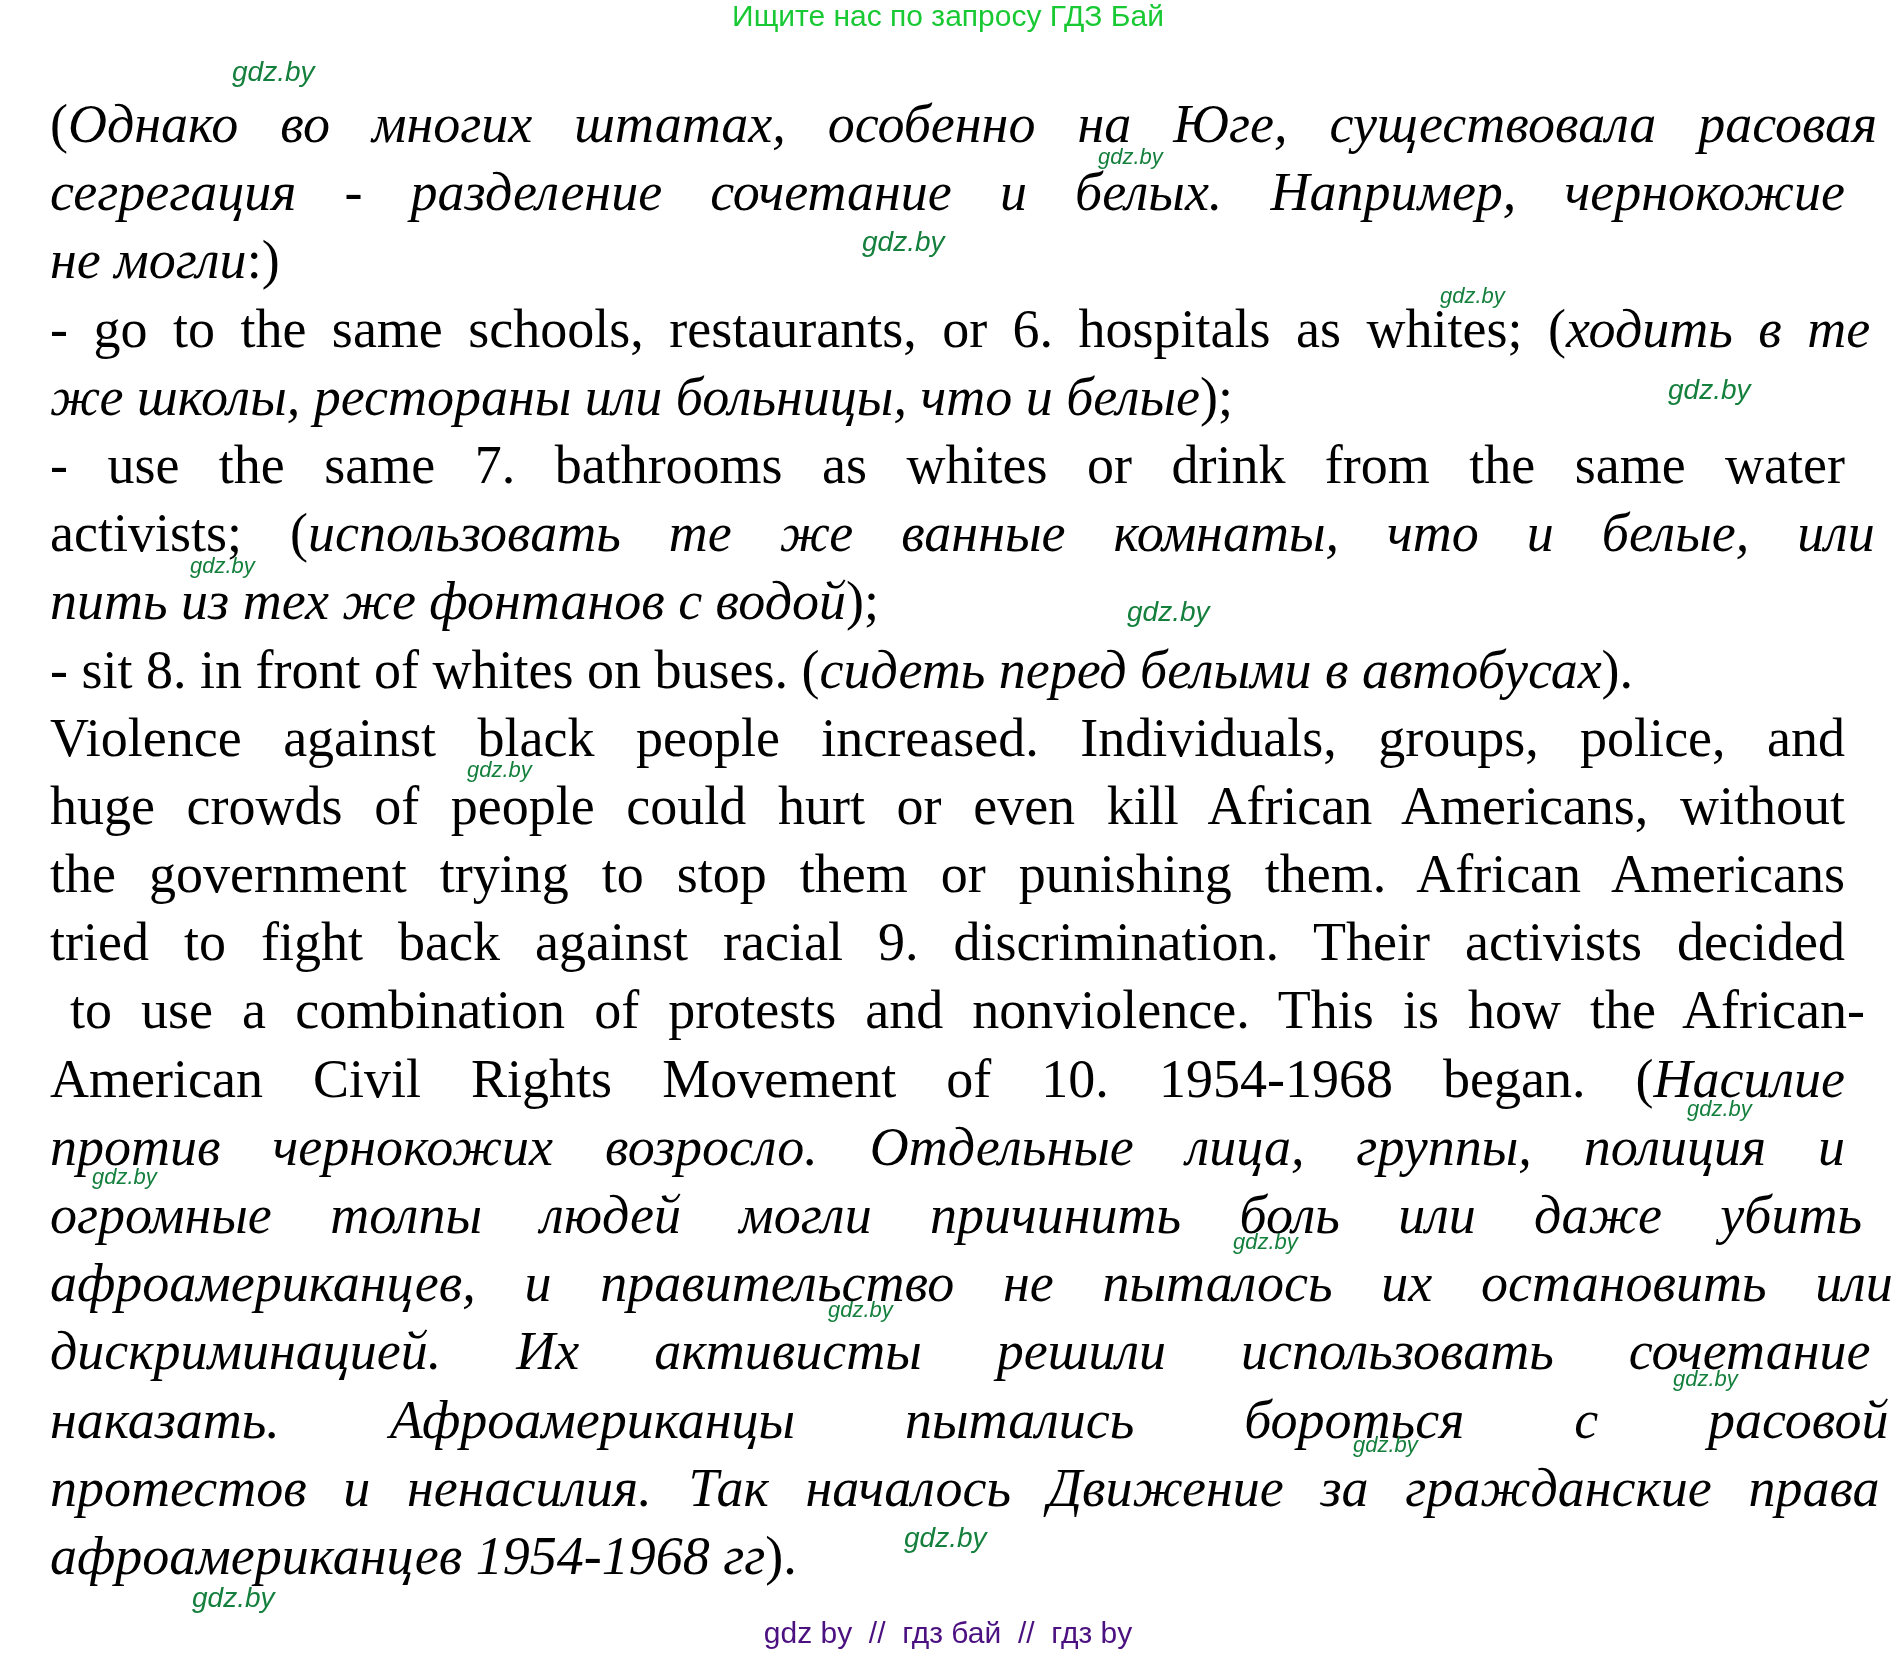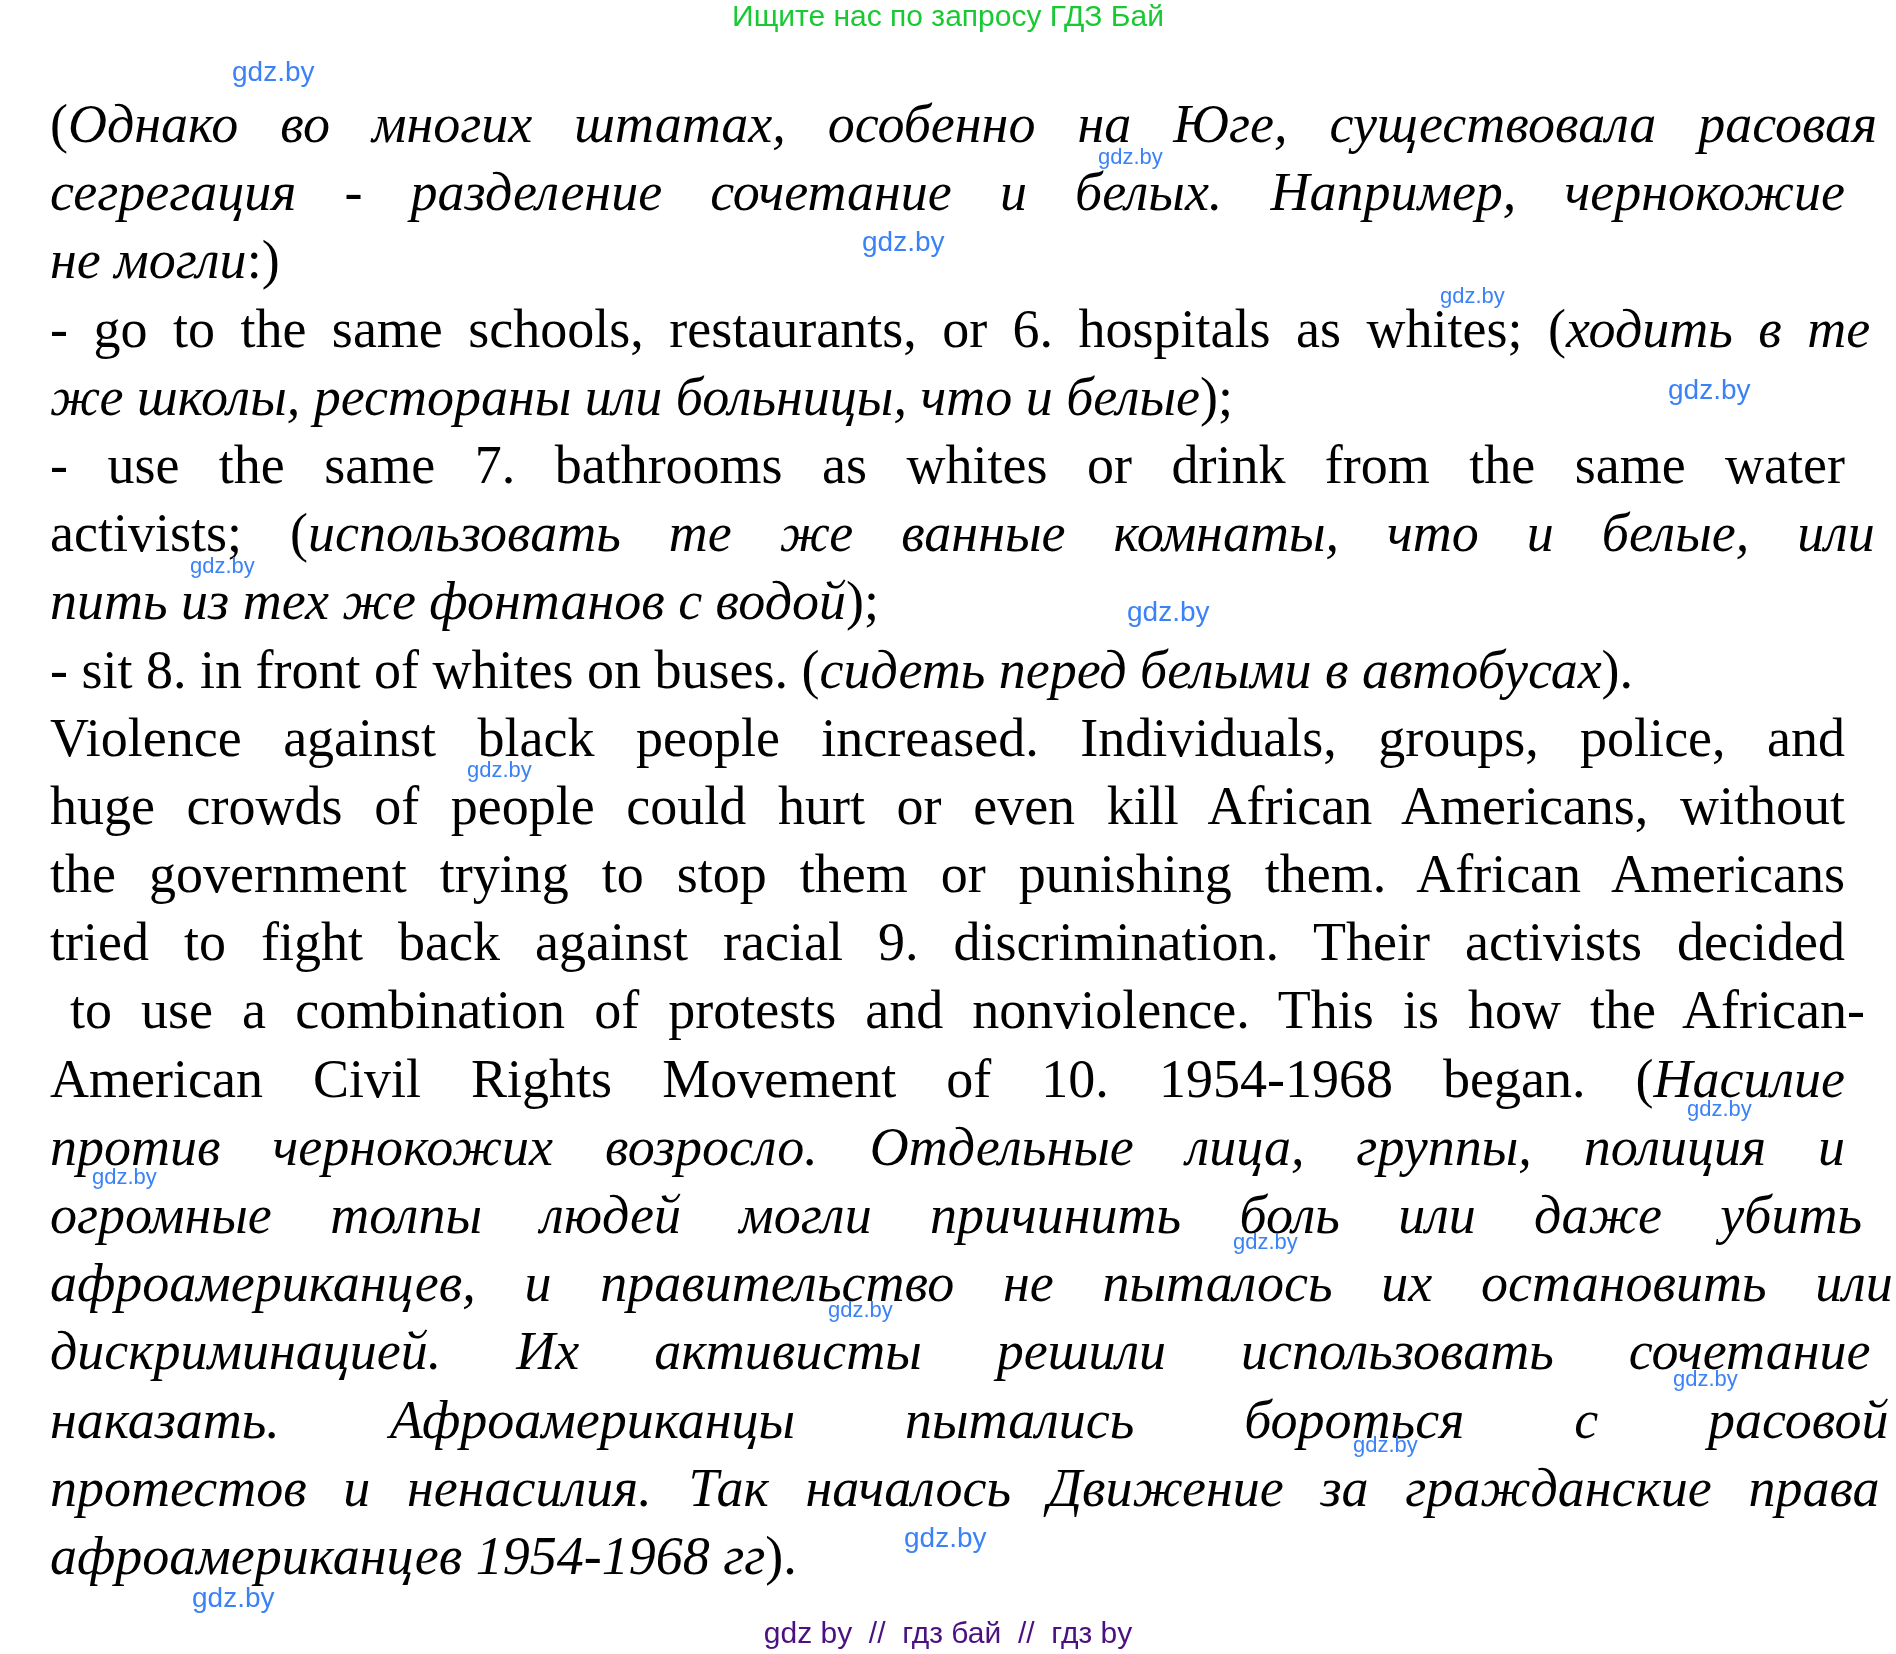--- a/index.html
+++ b/index.html
@@ -54,22 +54,23 @@
       transform-origin: left center;
     }
     .line.last {
       text-align-last: left;
     }
     .line .it { font-style: italic; margin-top: 24px; }
     .line .b { font-weight: normal; }
     .watermark {
       position: absolute;
       font-family: "Liberation Sans", sans-serif;
-      color: #3b82f6;
+      color: #15803d;
       white-space: nowrap;
+      font-style: italic;
     }
     .wm-lg { font-size: 28px; }
     .wm-sm { font-size: 22px; }
   </style>
 </head>
 <body>
 
 <div class="top-banner">Ищите нас по запросу ГДЗ Бай</div>
 
 <div class="content" id="doc-content">

